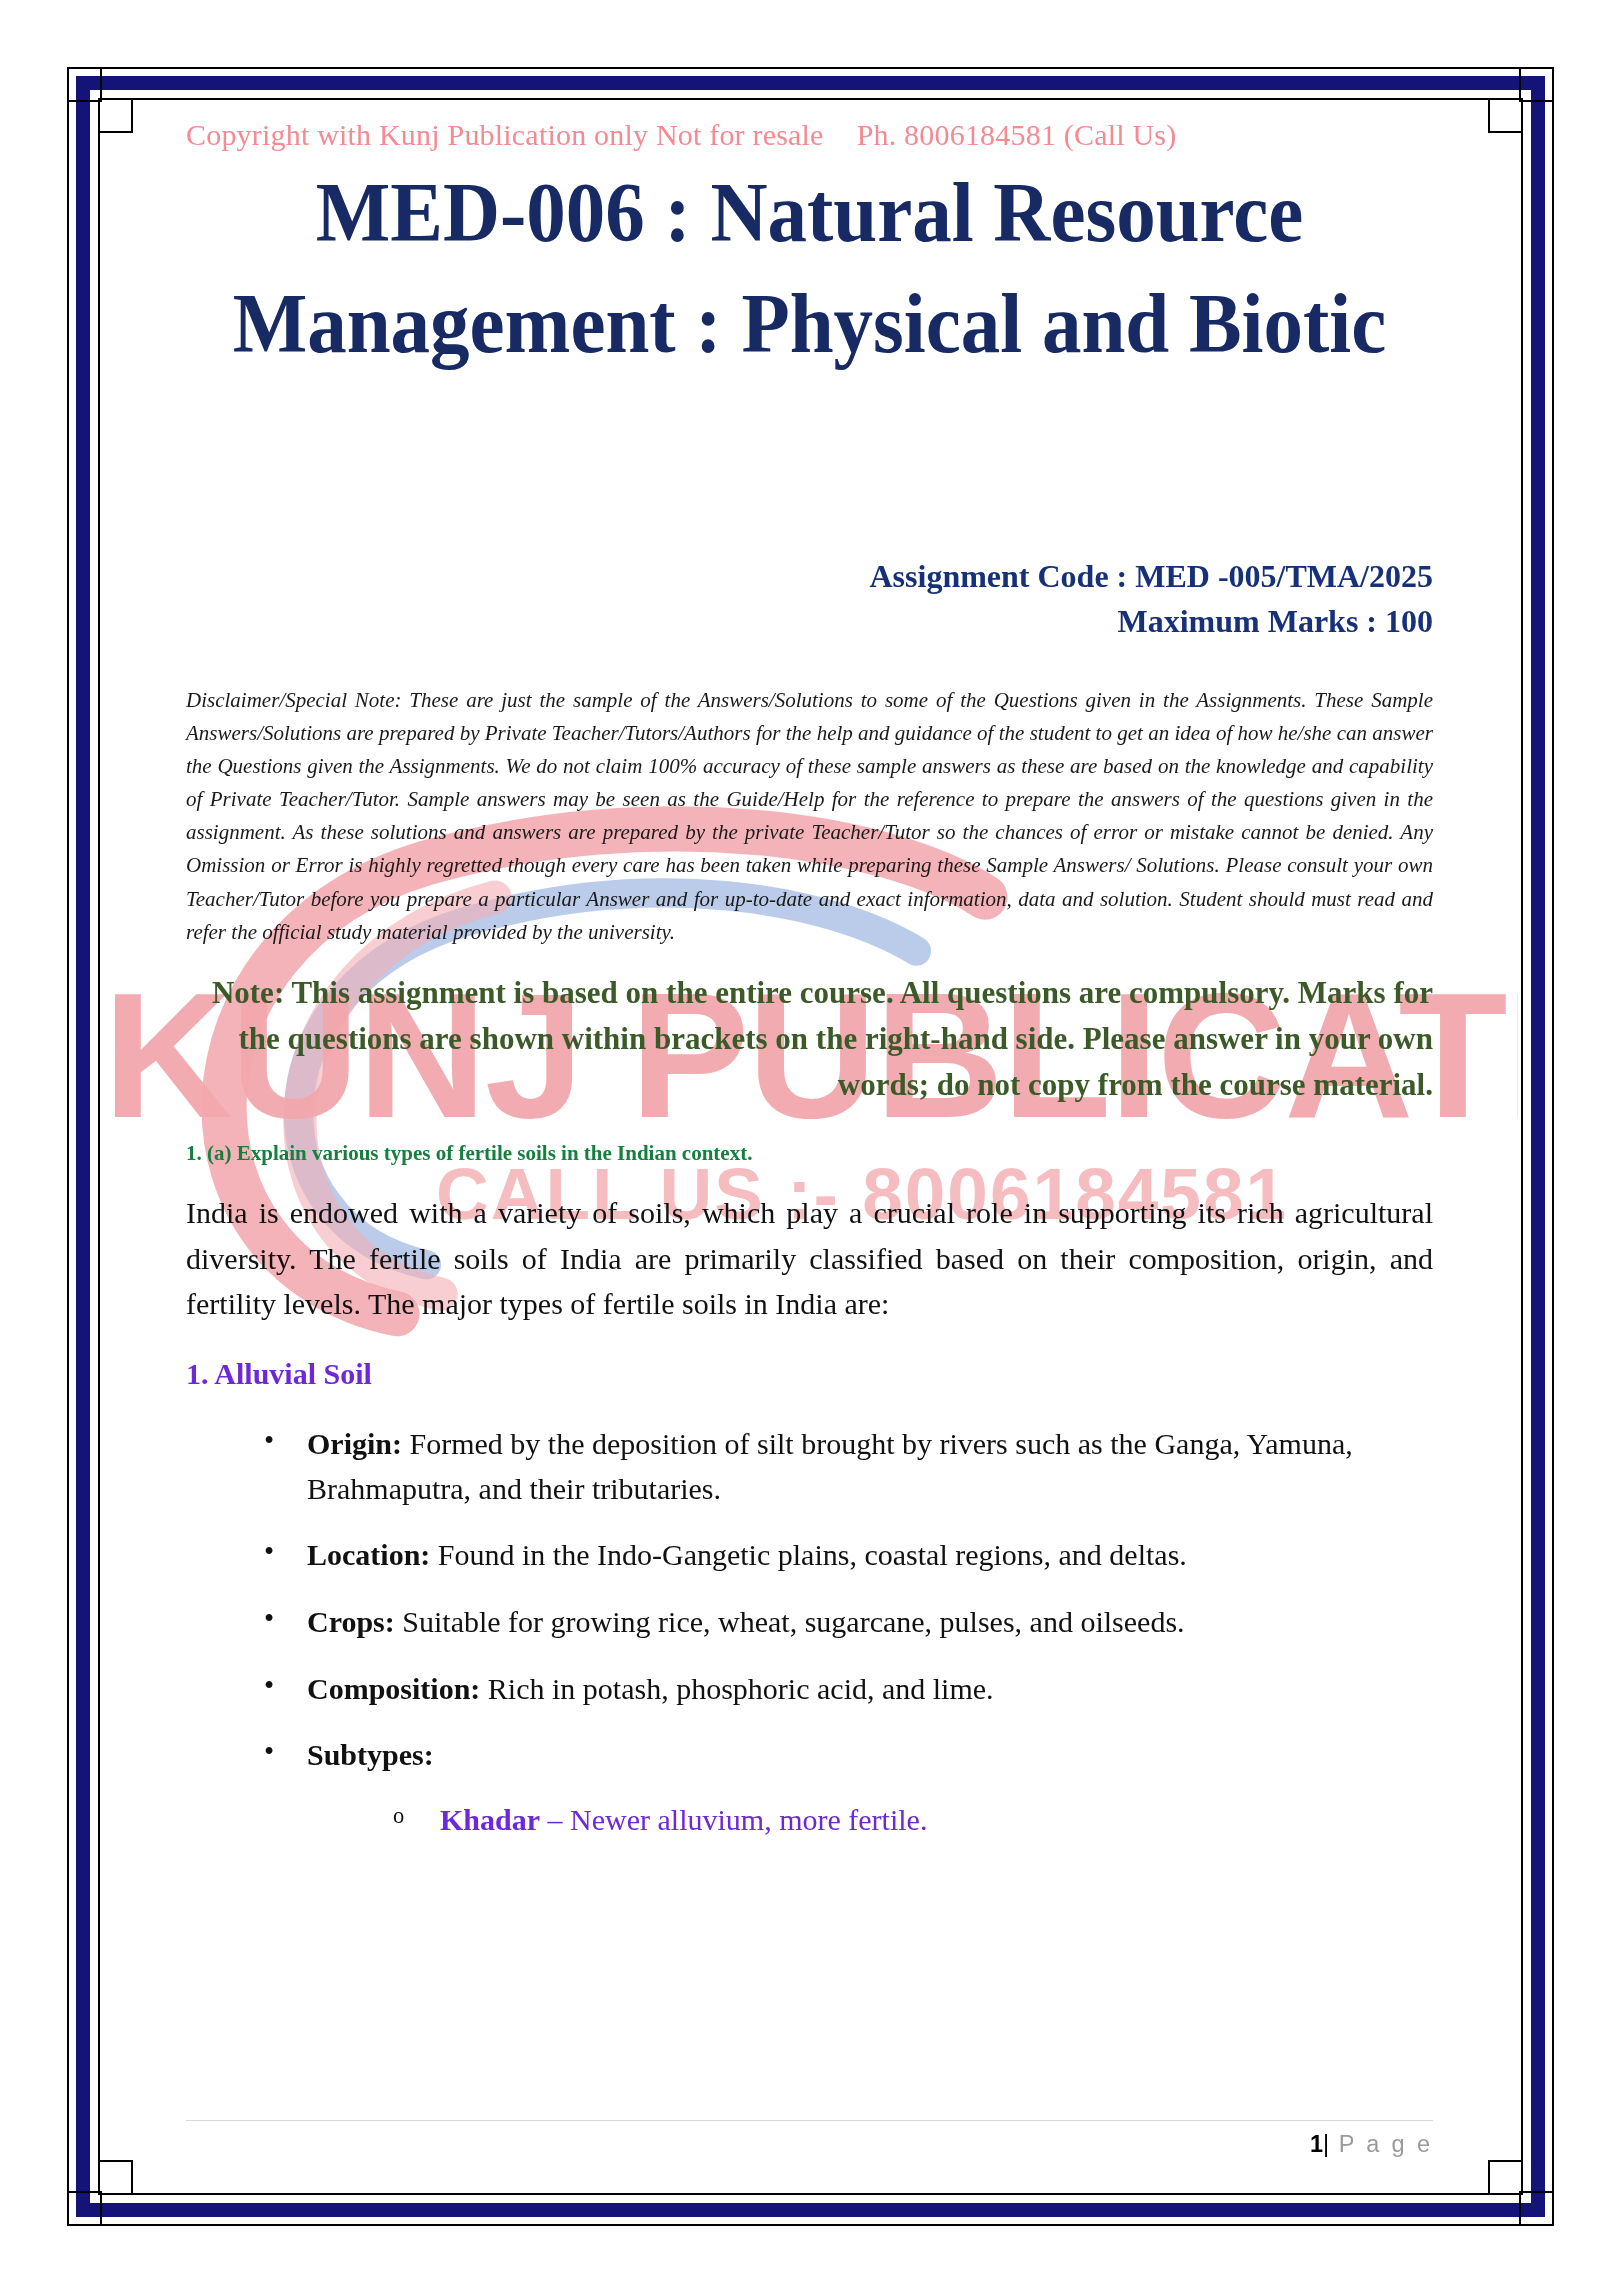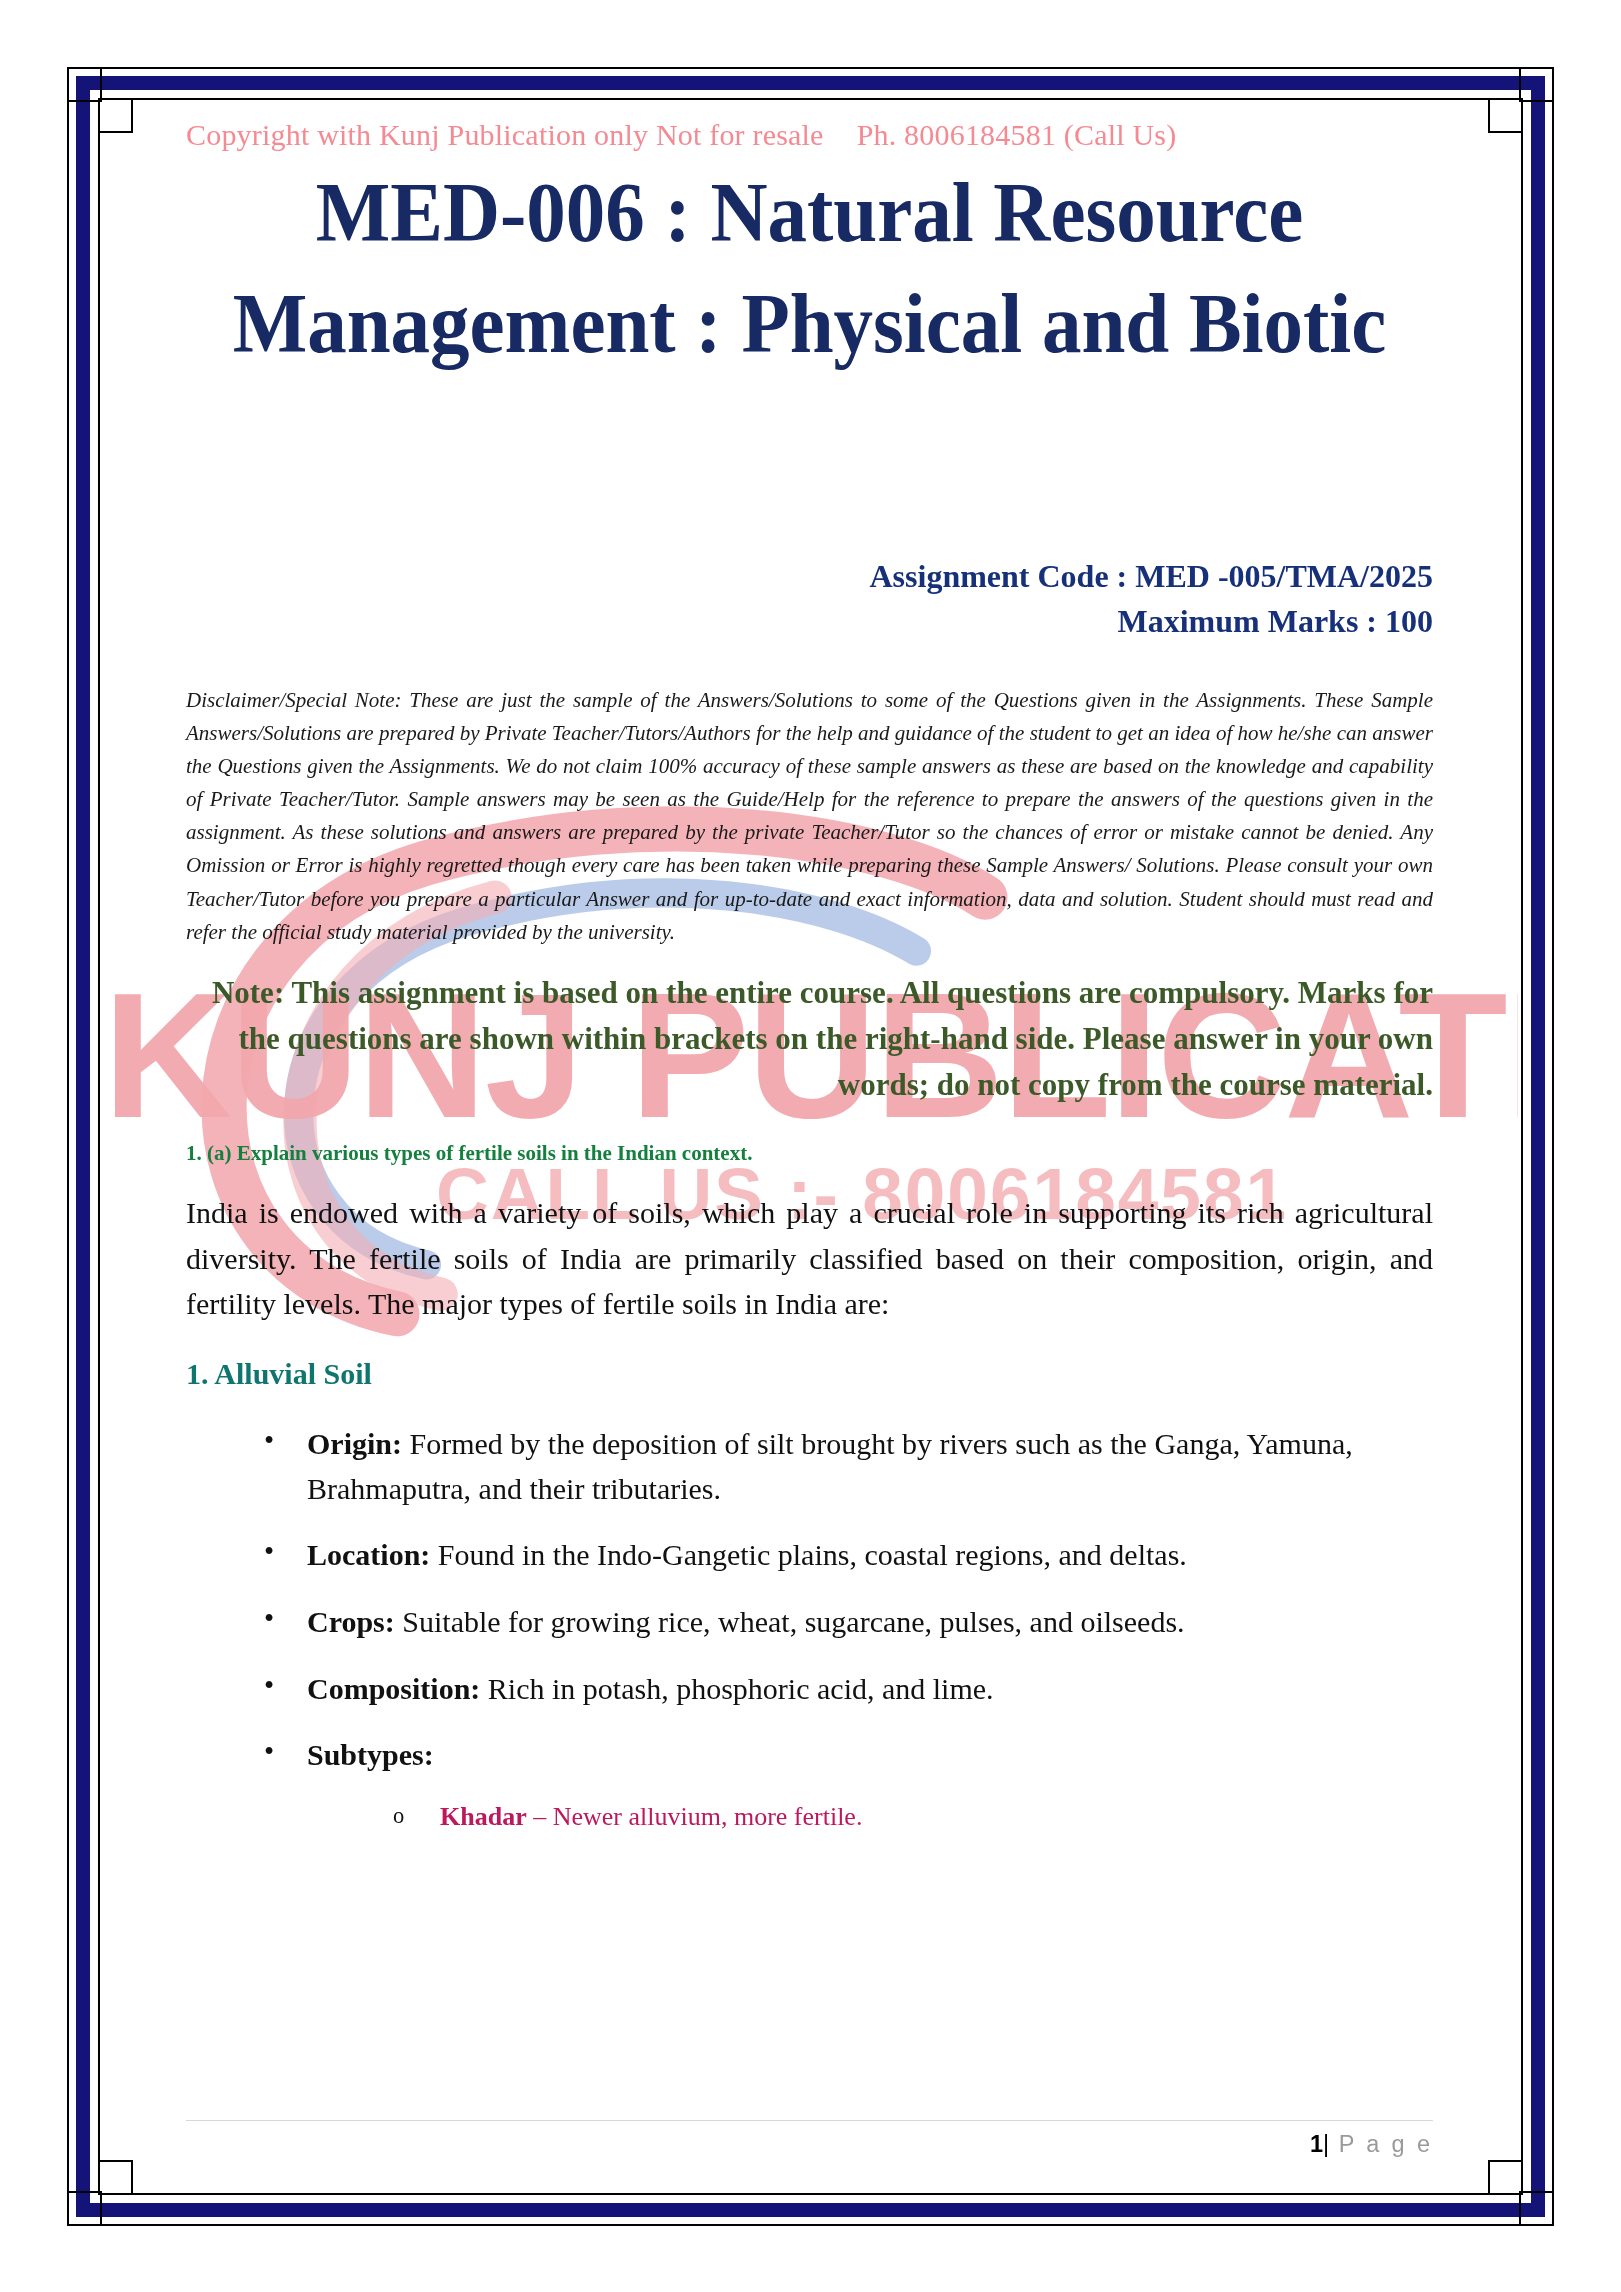--- a/index.html
+++ b/index.html
@@ -178,21 +178,21 @@
     font-size: 30px;
     line-height: 1.52;
     color: #111111;
     text-align: justify;
   }
 
   .subhead {
     margin-top: 25.5px;
     font-weight: bold;
     font-size: 30px;
-    color: #0f766e;
+    color: #6d28d9;
   }
 
   ul.bullets {
     margin: 17.6px 0 0 0;
     padding-left: 78px;
     list-style: none;
   }
   ul.bullets > li {
     position: relative;
     font-size: 30px;
@@ -211,23 +211,23 @@
   }
   ul.bullets > li b { font-weight: bold; }
 
   ul.sub-bullets {
     margin: 19.6px 0 0 0;
     padding-left: 86px;
     list-style: none;
   }
   ul.sub-bullets > li {
     position: relative;
-    font-size: 26px;
+    font-size: 30px;
     line-height: 1.5;
-    color: #be185d;
+    color: #6d28d9;
     padding-left: 47px;
   }
   ul.sub-bullets > li::before {
     content: "o";
     position: absolute;
     left: 0;
     top: 2px;
     font-size: 22.5px;
     color: #111111;
   }

